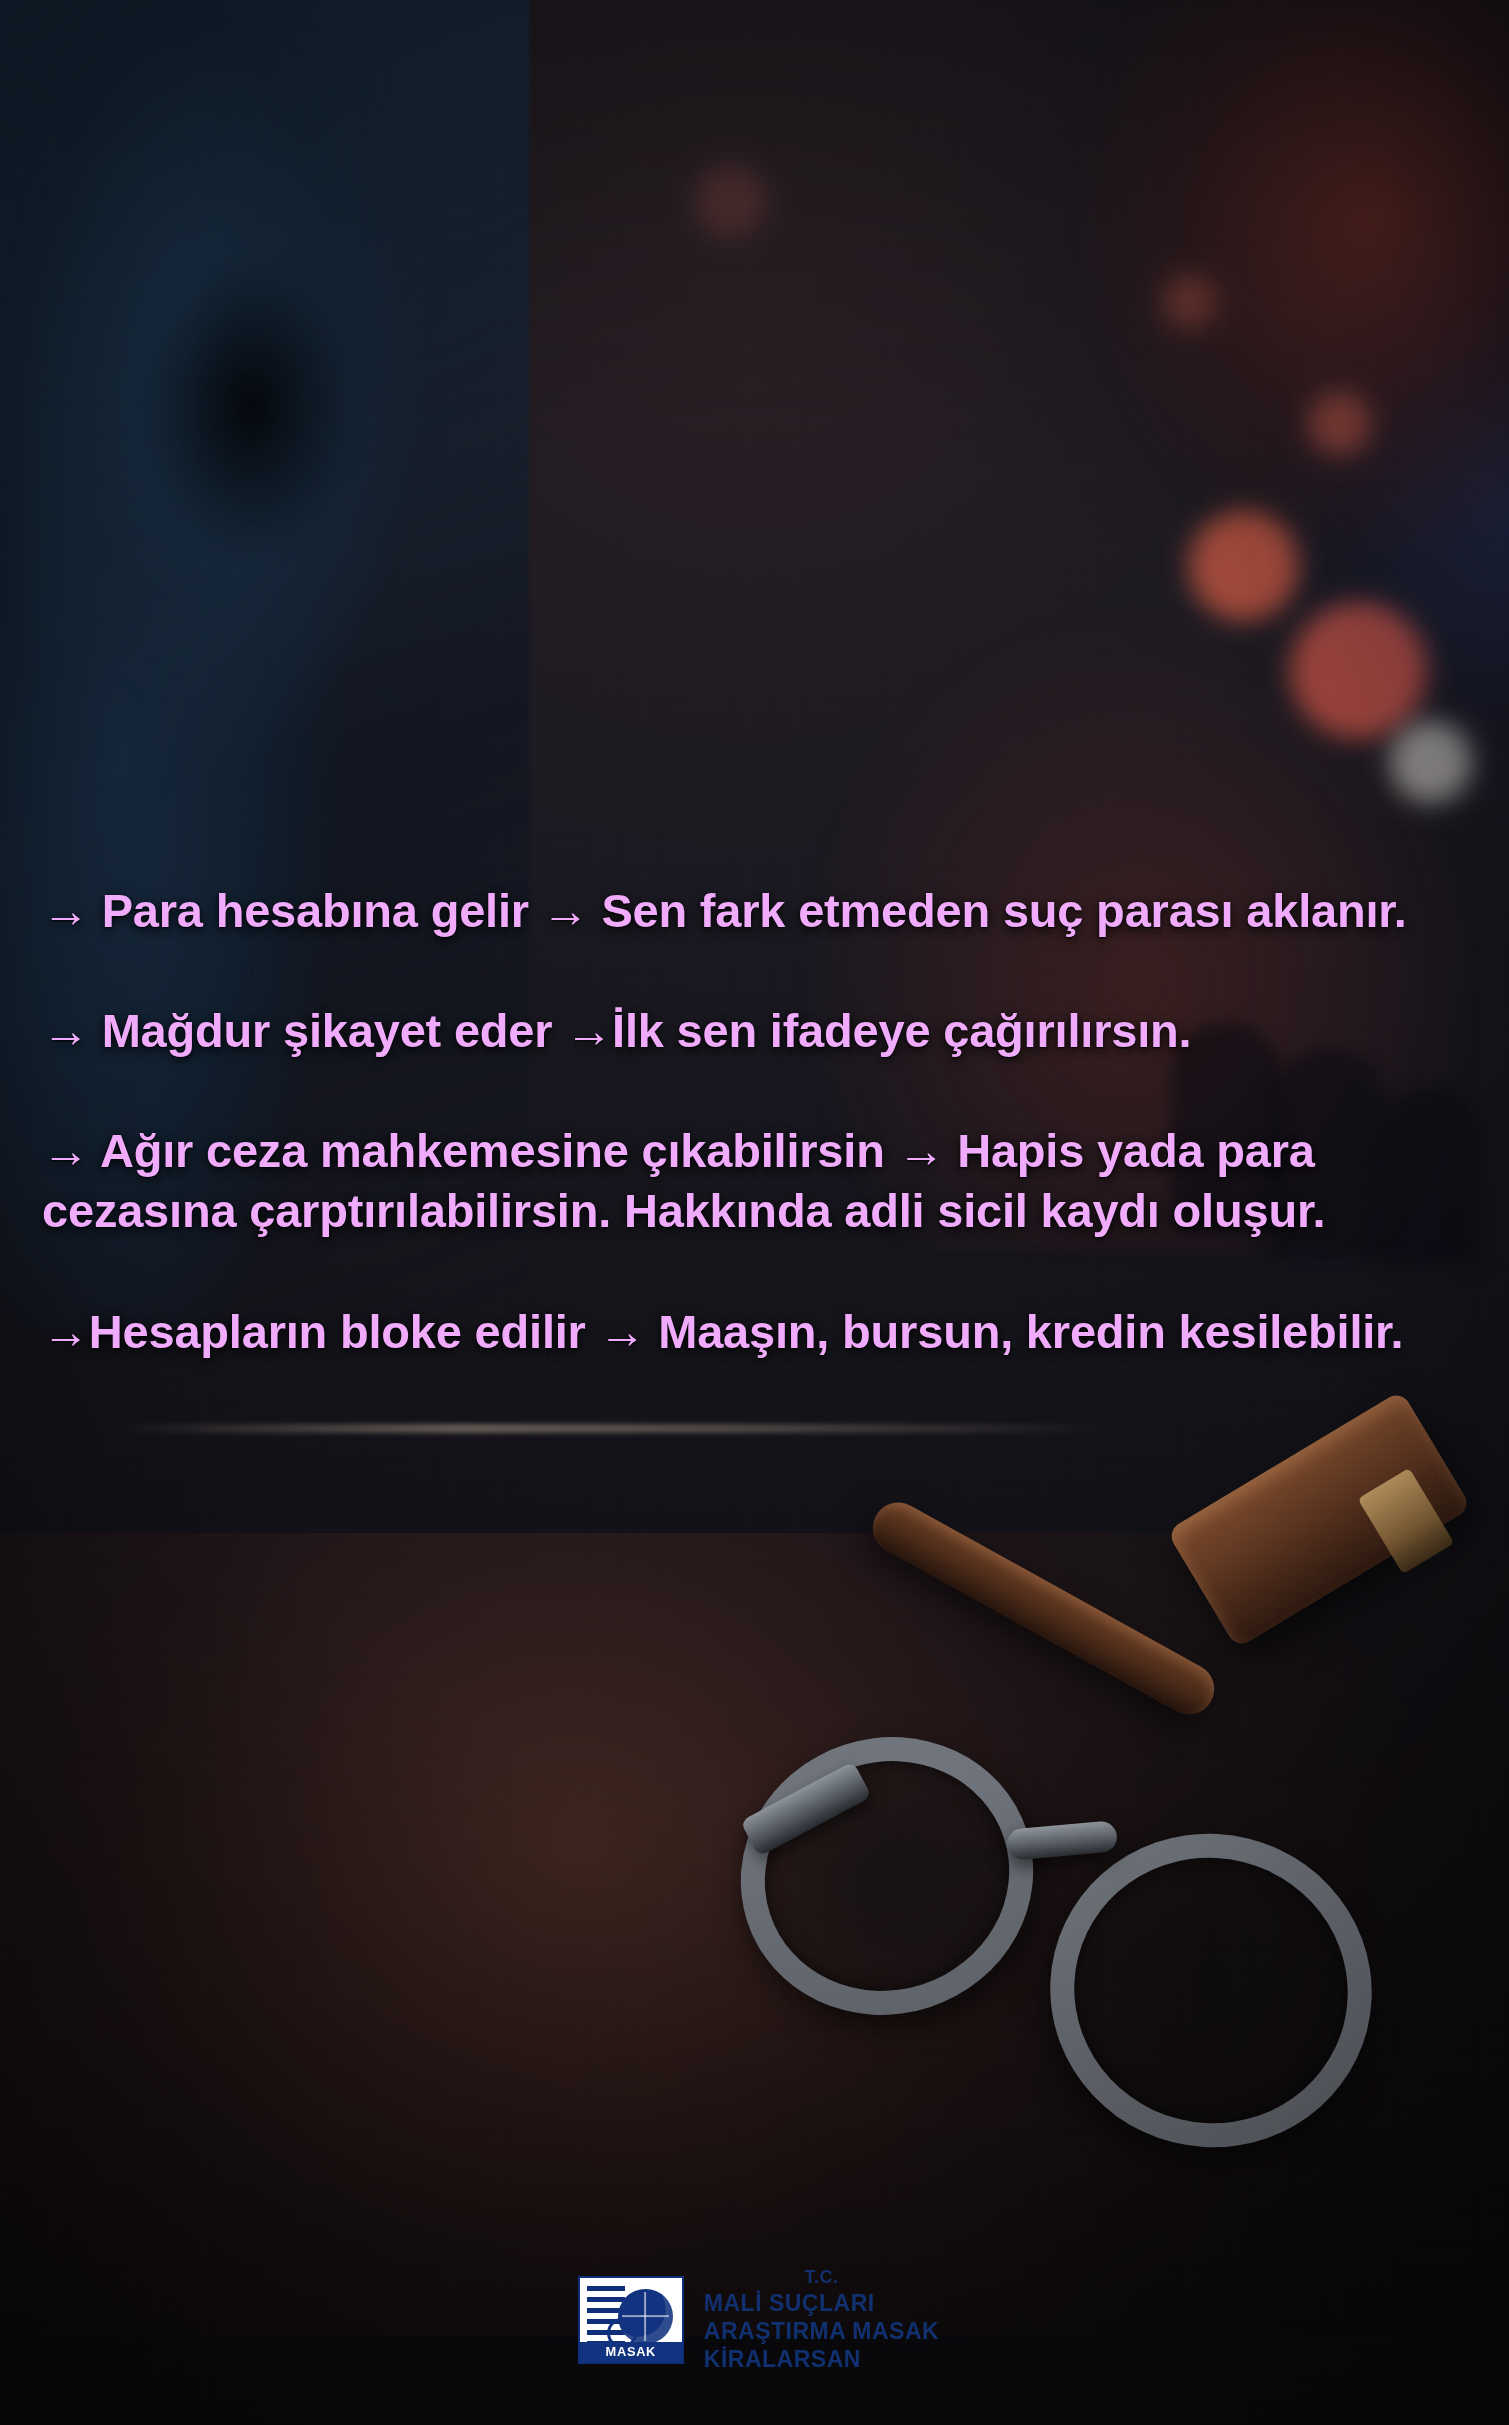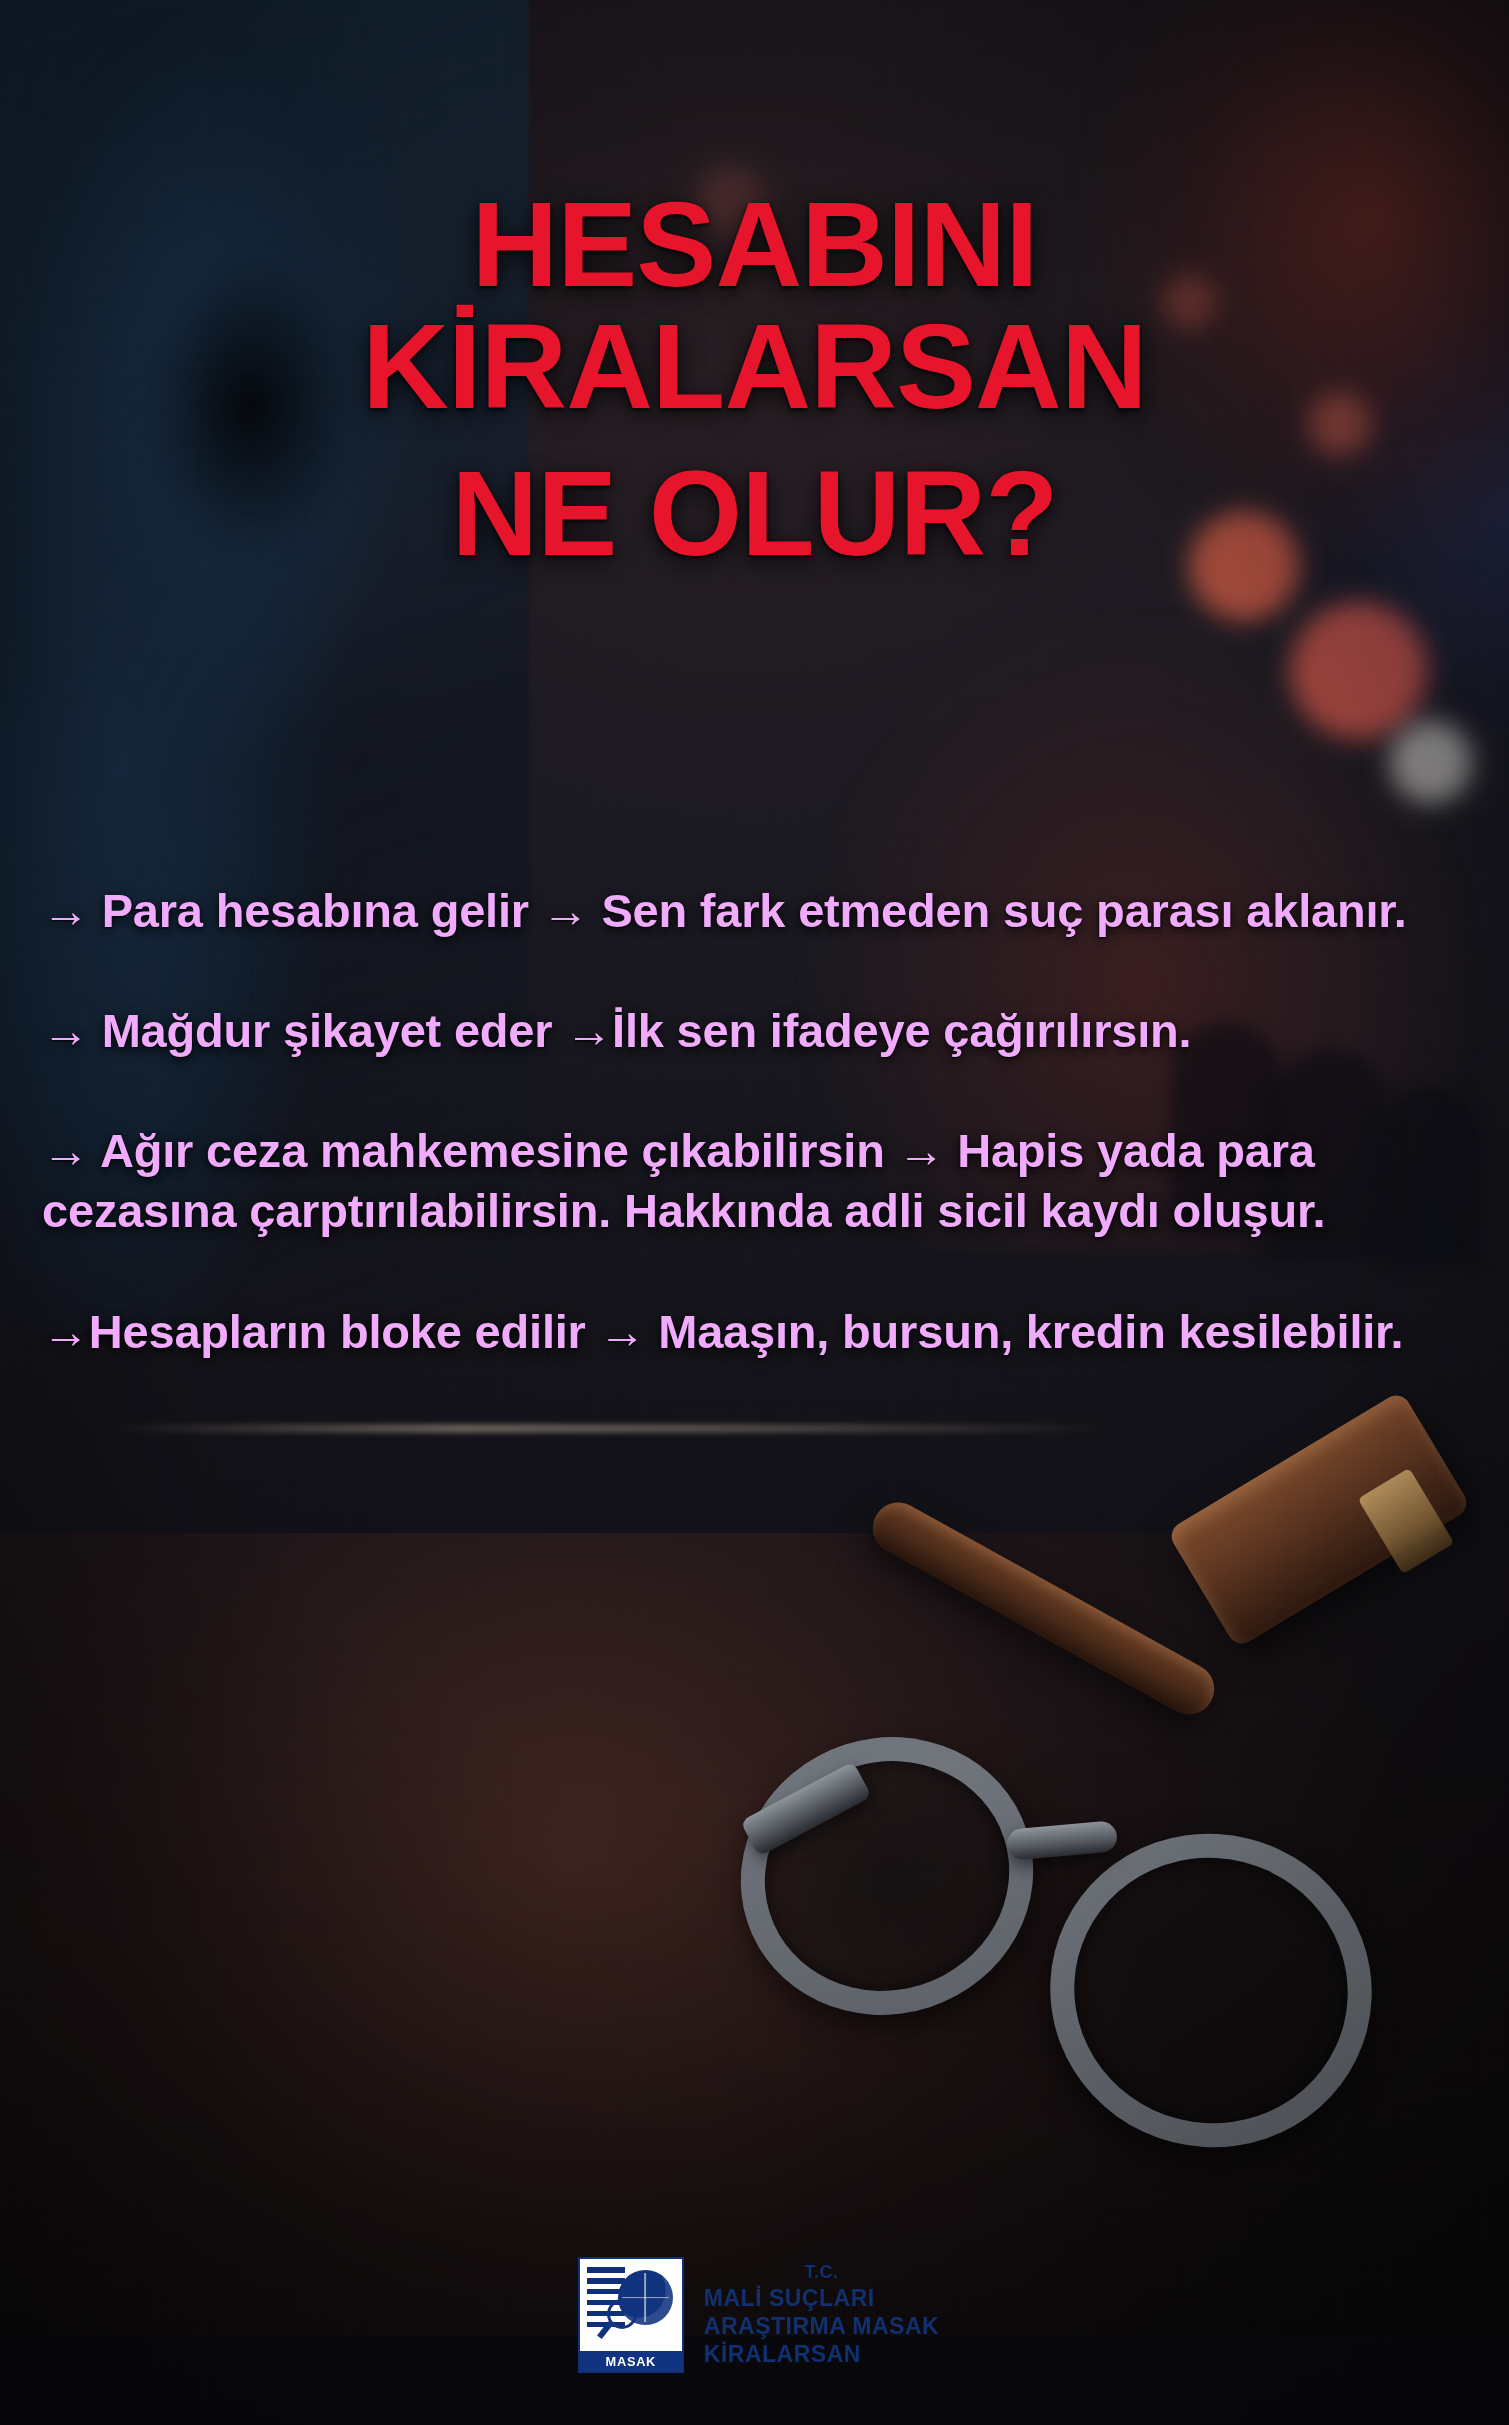--- a/index.html
+++ b/index.html
@@ -261,21 +261,21 @@
     left: 0;
     right: 0;
     bottom: 53px;
     display: flex;
     align-items: center;
     justify-content: center;
     gap: 20px;
   }
   .logo-mark {
     width: 106px;
-    height: 116px;
+    height: 88px;
     position: relative;
     background: #ffffff;
     border: 2.7px solid #0f2f7a;
     box-sizing: border-box;
     margin-left: 8px;
   }
   .logo-mark .stripes {
     position: absolute;
     left: 7.3px; top: 8.2px;
     width: 38px; height: 60px;
@@ -373,25 +373,20 @@
   <div class="cuff cuff-1"></div>
   <div class="cuff cuff-2"></div>
   <div class="cuff-link"></div>
   <div class="cuff-pawl"></div>
 
   <div class="vignette"></div>
   <div class="grain"></div>
 
   <div class="content">
 
-    <div class="headline">
-      <span class="l1">HESABINI</span>
-      <span class="l2">KİRALARSAN</span>
-      <span class="l3">NE OLUR?</span>
-    </div>
 
     <div class="body-list">
       <p class="item">→ Para hesabına gelir → Sen fark etmeden suç parası aklanır.</p>
       <p class="item">→ Mağdur şikayet eder →İlk sen ifadeye çağırılırsın.</p>
       <p class="item">→ Ağır ceza mahkemesine çıkabilirsin → Hapis yada para cezasına çarptırılabilirsin. Hakkında adli sicil kaydı oluşur.</p>
       <p class="item">→Hesapların bloke edilir → Maaşın, bursun, kredin kesilebilir.</p>
     </div>
 
     <div class="footer">
       <div class="logo-mark">

